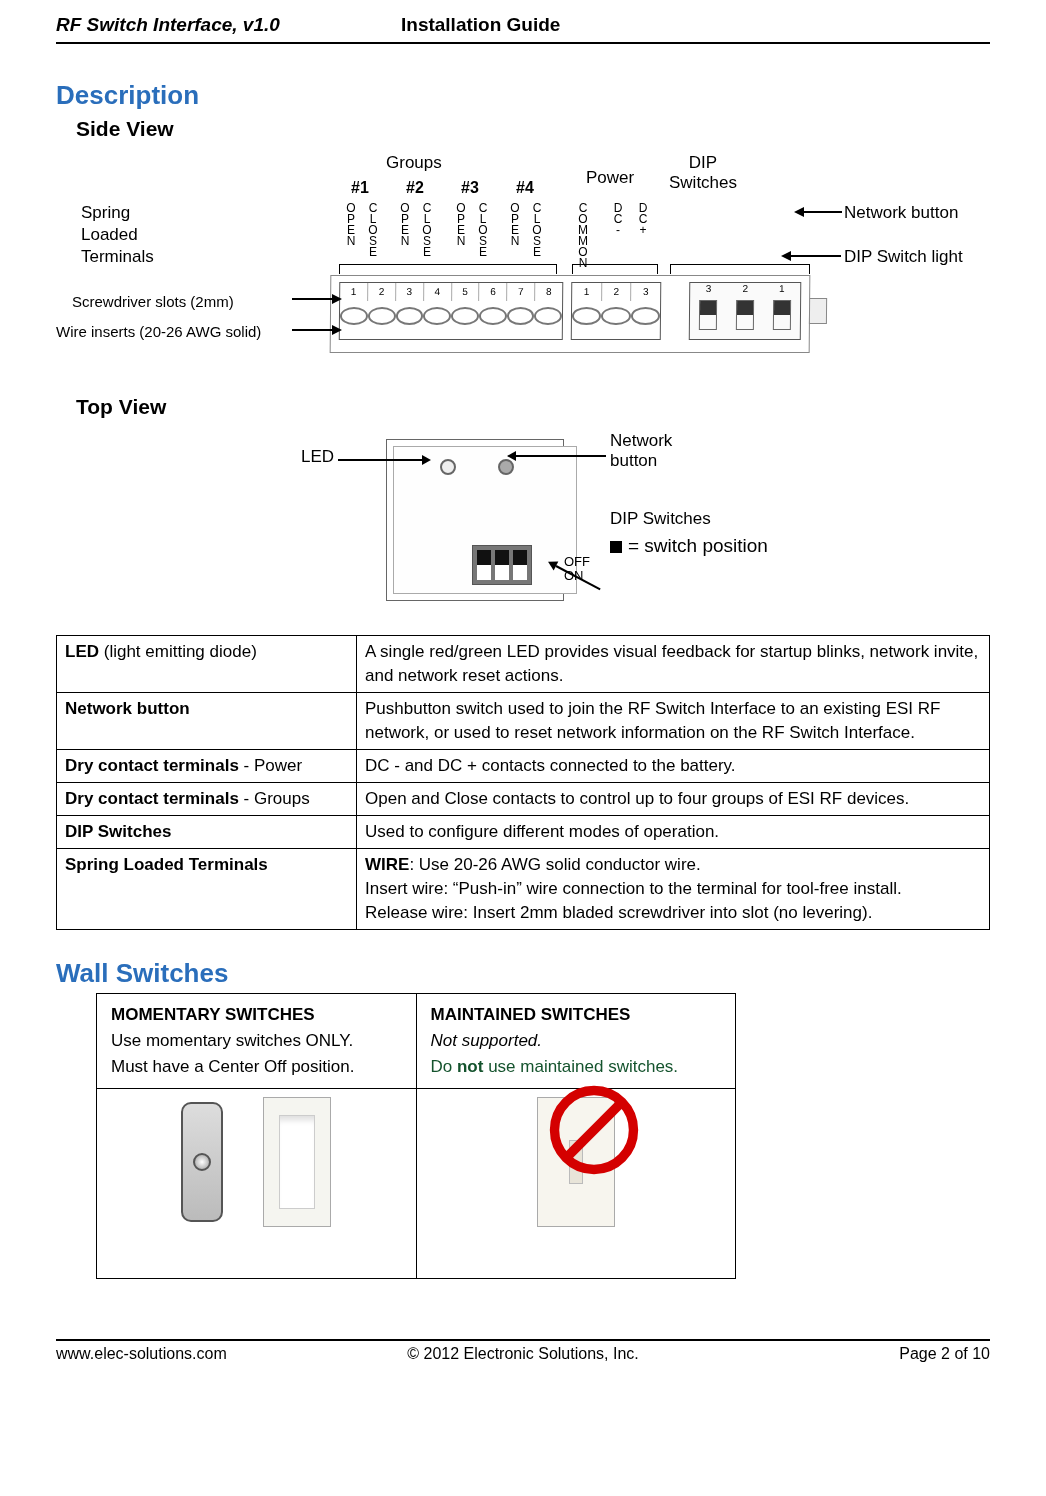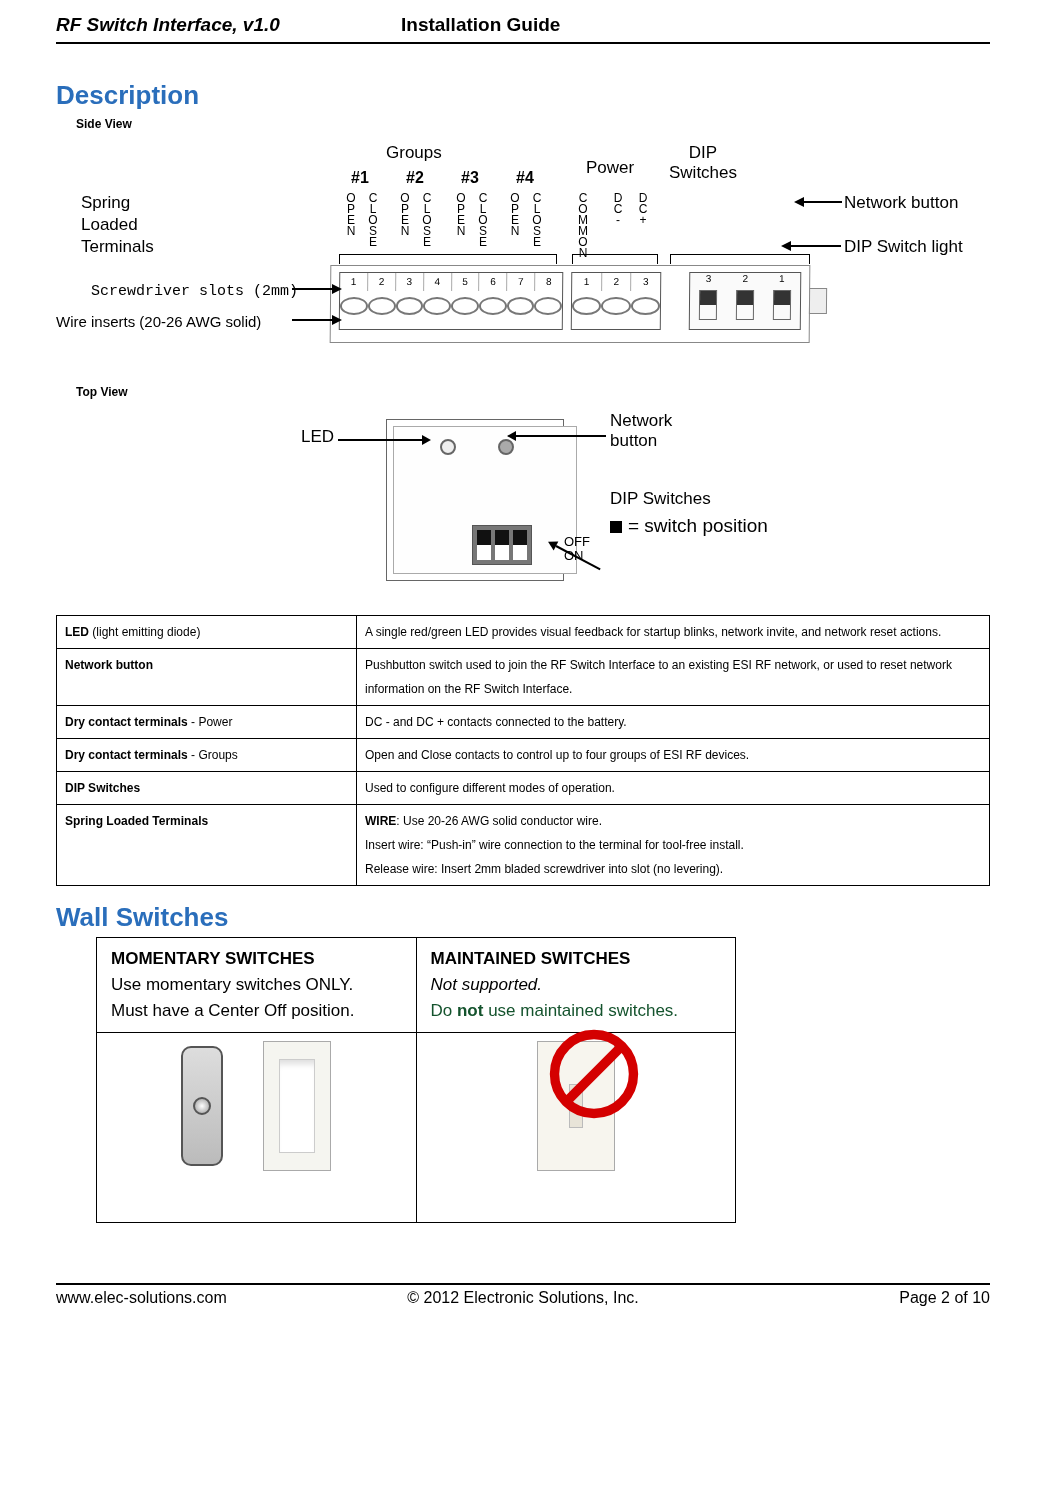--- a/index.html
+++ b/index.html
@@ -25,21 +25,21 @@
   .header-left { width: 345px; font-style: italic; }
   .header-center { }
   h2.section {
     color: #2a6ebb;
     font-size: 26px;
     font-weight: bold;
     margin: 0 0 4px 0;
   }
   .sub-h {
     font-weight: bold;
-    font-size: 12px;
+    font-size: 21px;
     margin: 6px 0 6px 20px;
   }
   
   .side-view-wrap {
     position: relative;
     height: 230px;
     margin-bottom: 18px;
   }
   .sv-label { position:absolute; font-size:17px; }
   .sv-small { font-size:15px; }
@@ -82,21 +82,21 @@
   .dip-nums div{flex:1;text-align:center;font-size:10px;}
   .dip-bars{display:flex;height:36px;align-items:center;justify-content:space-around;}
   .dip-bar{width:18px;height:30px;border:1px solid #666;display:flex;flex-direction:column;}
   .dip-bar div{flex:1;}
   .dip-bar .on{background:#333;}
   .dip-btn{
     position:absolute; right:-18px; top:22px;
     width:18px;height:26px;border:1px solid #888;background:#eee;
   }
   .spring-lbl{ left:25px; top:55px; line-height:22px;}
-  .screw-lbl{ left:35px; top:146px;font-family:Liberation Mono, monospace;}
+  .screw-lbl{ left:16px; top:146px;}
   .wire-lbl{ left:0px; top:176px;}
   .net-lbl{ left:788px; top:56px;}
   .dipacc-lbl{ left:788px; top:100px;}
   .arrow{position:absolute;}
   .arrow.h::after{content:"";display:block;width:0;height:0;border-top:5px solid transparent;border-bottom:5px solid transparent;}
   .a-screw{left:236px;top:151px;width:40px;height:2px;background:#000;}
   .a-screw::after{border-left:10px solid #000;position:absolute;right:-10px;top:-4px;}
   .a-wire{left:236px;top:182px;width:40px;height:2px;background:#000;}
   .a-wire::after{border-left:10px solid #000;position:absolute;right:-10px;top:-4px;}
   .a-net{left:748px;top:64px;width:38px;height:2px;background:#000;}
@@ -152,22 +152,22 @@
   .tv-a-led{left:282px;top:34px;width:84px;}
   .tv-a-led::before{right:-9px;border-left:9px solid #000;}
   .tv-a-net{left:460px;top:30px;width:90px;}
   .tv-a-net::before{left:-9px;border-right:9px solid #000;}
   .tv-a-dip{left:500px;top:140px;width:50px;transform:rotate(28deg);transform-origin:left center;}
   .tv-a-dip::before{left:-9px;border-right:9px solid #000;}
   
   table.desc {
     width: 100%;
     border-collapse: collapse;
-    margin-bottom: 16px;
-    font-size:12px;
+    margin-bottom: 28px;
+    font-size:17px;
   }
   table.desc td {
     border:1px solid #000;
     padding:4px 8px;
     vertical-align:top;
     line-height:24px;
   }
   table.desc td:first-child{ width:300px; }
   
   .wall-wrap{ margin-left:40px; }

